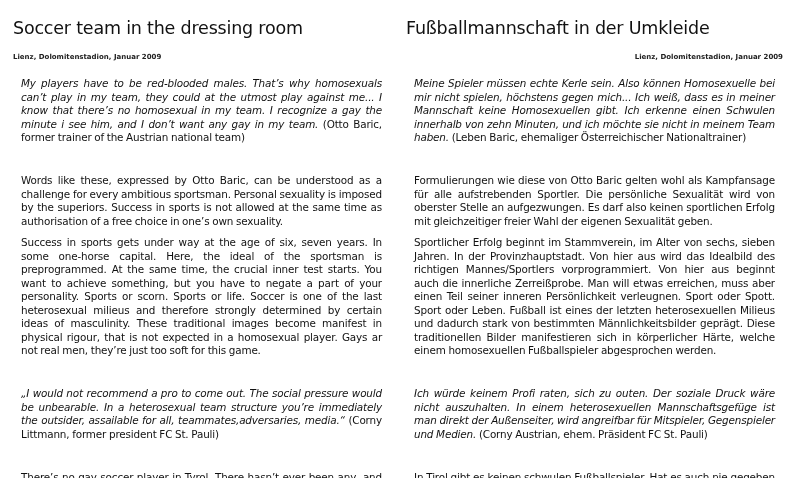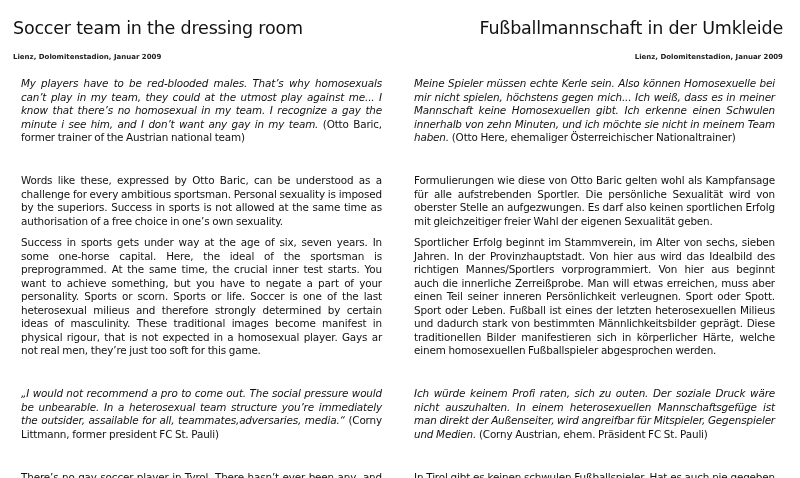--- a/index.html
+++ b/index.html
@@ -25,21 +25,21 @@
     .title {
       margin: 0;
       padding-top: 17px;
       font-size: 17.5px;
       font-weight: normal;
       letter-spacing: -0.2px;
       line-height: 22px;
       white-space: nowrap;
       font-family: "DejaVu Sans", sans-serif;
     }
-    .col-right .title { text-align: right; }
+    .col-right .title { }
     .dateline {
       margin: 14px 0 4px 0;
       font-size: 7px;
       line-height: 9px;
       font-weight: bold;
       color: #222;
     }
     .col-right .dateline { text-align: right; }
     .body-text {
       margin-top: 15px;
@@ -71,21 +71,21 @@
     <p class="quote"><span>„I would not recommend a pro to come out. The social pressure would be unbearable. In a  heterosexual team structure you’re immediately the outsider, assailable for all, teammates,adversaries, media.“</span> <span class="attr">(Corny Littmann, former president FC St. Pauli)</span></p>
     <div class="gap"></div>
     <p>There’s no gay soccer player in Tyrol. There hasn’t ever been any, and there won’t ever be any. Too much pressure. The goal is more important in sports. sure!</p>
   </div>
 </div>
 
 <div class="col col-right">
   <h1 class="title">Fußballmannschaft in der Umkleide</h1>
   <div class="dateline">Lienz, Dolomitenstadion, Januar 2009</div>
   <div class="body-text">
-    <p class="quote"><span>Meine Spieler müssen echte Kerle sein. Also können Homosexuelle bei mir nicht spielen, höchstens gegen mich... Ich weiß, dass es in meiner Mannschaft keine Homosexuellen gibt. Ich erkenne einen Schwulen innerhalb von zehn Minuten, und ich möchte sie nicht in meinem Team haben.</span> <span class="attr">(Otto Here, ehemaliger Österreichischer Nationaltrainer)</span></p>
+    <p class="quote"><span>Meine Spieler müssen echte Kerle sein. Also können Homosexuelle bei mir nicht spielen, höchstens gegen mich... Ich weiß, dass es in meiner Mannschaft keine Homosexuellen gibt. Ich erkenne einen Schwulen innerhalb von zehn Minuten, und ich möchte sie nicht in meinem Team haben.</span> <span class="attr">(Leben Baric, ehemaliger Österreichischer Nationaltrainer)</span></p>
     <div class="gap"></div>
     <p>Formulierungen wie diese von Otto Baric gelten wohl als Kampfansage für alle aufstrebenden Sportler. Die persönliche Sexualität wird von oberster Stelle an aufgezwungen. Es darf also keinen sportlichen Erfolg mit gleichzeitiger freier Wahl der eigenen Sexualität geben.</p>
     <p>Sportlicher Erfolg beginnt im Stammverein, im Alter von sechs, sieben Jahren. In der Provinzhauptstadt. Von hier aus wird das Idealbild des richtigen Mannes/Sportlers vorprogrammiert. Von hier aus beginnt auch die innerliche Zerreißprobe. Man will etwas erreichen, muss aber einen Teil seiner inneren Persönlichkeit verleugnen. Sport oder Spott. Sport oder Leben. Fußball ist eines der letzten heterosexuellen Milieus und dadurch stark von bestimmten Männlichkeitsbilder geprägt. Diese traditionellen Bilder manifestieren sich in körperlicher Härte, welche einem homosexuellen Fußballspieler abgesprochen werden.</p>
     <div class="gap"></div>
     <p class="quote"><span>Ich würde keinem Profi raten, sich zu outen. Der soziale Druck wäre nicht auszuhalten. In einem heterosexuellen Mannschaftsgefüge ist man direkt der Außenseiter, wird angreifbar für Mitspieler, Gegenspieler und Medien.</span> <span class="attr">(Corny Austrian, ehem. Präsident FC St. Pauli)</span></p>
     <div class="gap"></div>
     <p>In Tirol gibt es keinen schwulen Fußballspieler. Hat es auch nie gegeben und wird es auch nie geben. Der Druck ist zu groß. Das sportliche Ziel ist wichtiger. Eh kloar.</p>
   </div>
 </div>
 

